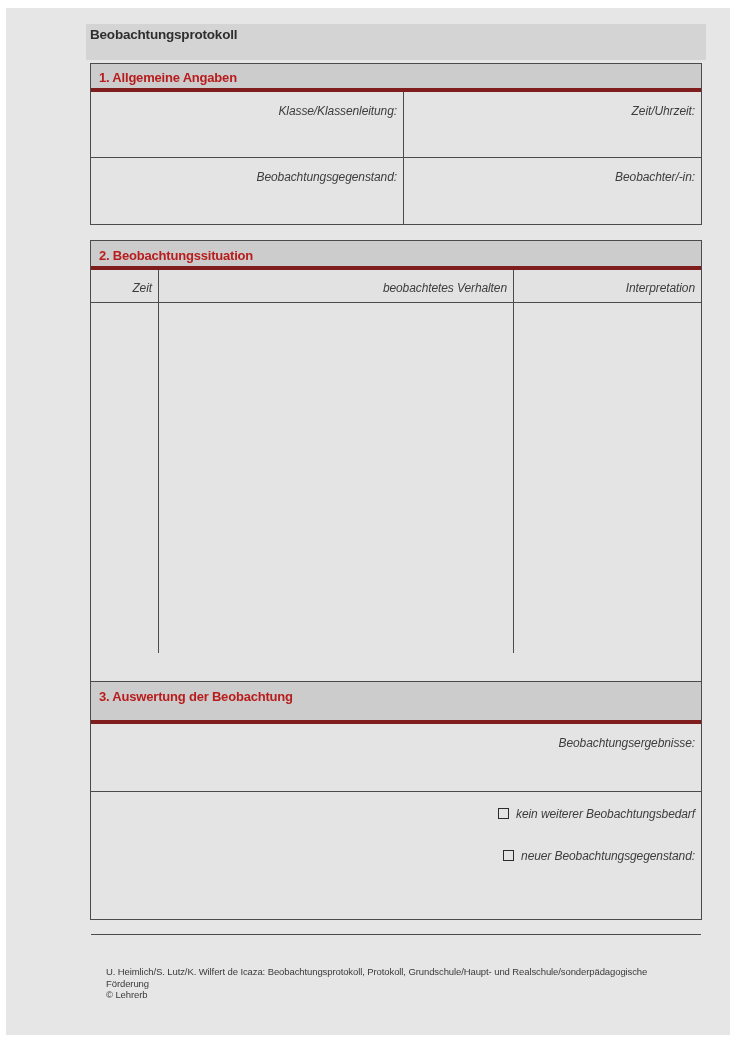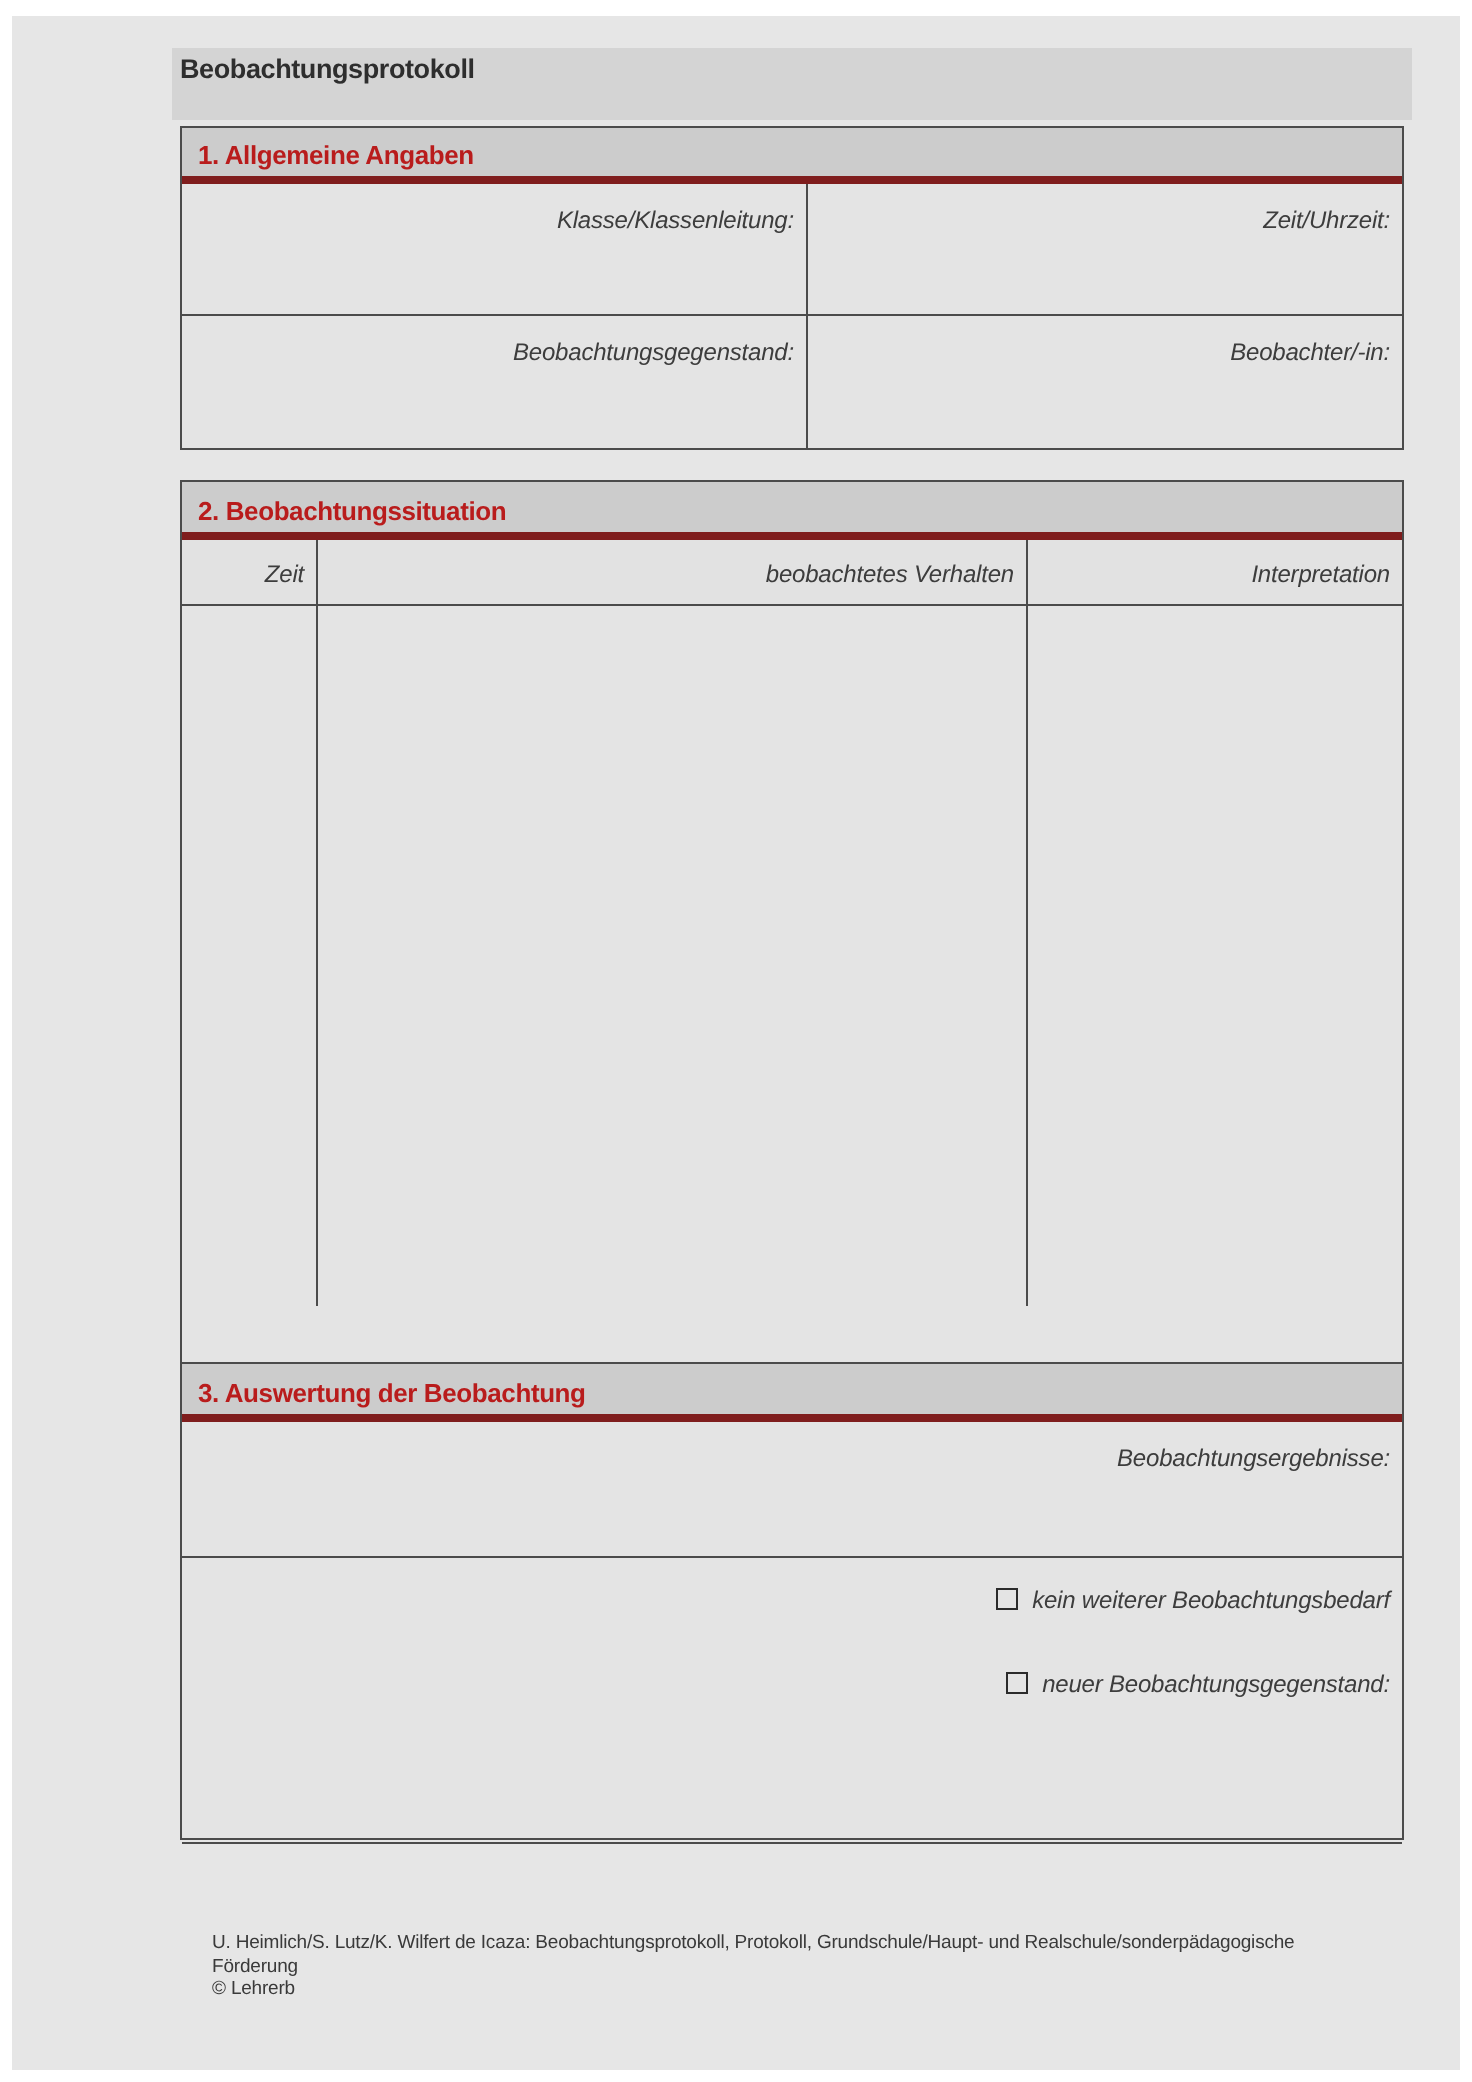--- a/index.html
+++ b/index.html
@@ -127,21 +127,21 @@
       </div>
     </div>
     <div class="row" style="height:350px;">
       <div class="cell b-r" style="width:68px;"></div>
       <div class="cell b-r" style="width:355px;"></div>
       <div class="cell" style="flex:1;"></div>
     </div>
   </div>
 
   <div class="sec" style="top:673px; height:239px;">
-    <div class="sec-header" style="height:29px; line-height:29px;">3. Auswertung der Beobachtung</div>
+    <div class="sec-header" style="height:42px; line-height:29px;">3. Auswertung der Beobachtung</div>
     <div class="row b-b" style="height:68px;">
       <div class="cell" style="flex:1;">
         <span class="lbl">Beobachtungsergebnisse:</span>
       </div>
     </div>
     <div class="row" style="height:43px;">
       <div class="cell cb-line" style="flex:1; padding-top:12px;">
         <span class="checkbox"></span><span class="lbl">kein weiterer Beobachtungsbedarf</span>
       </div>
     </div>

